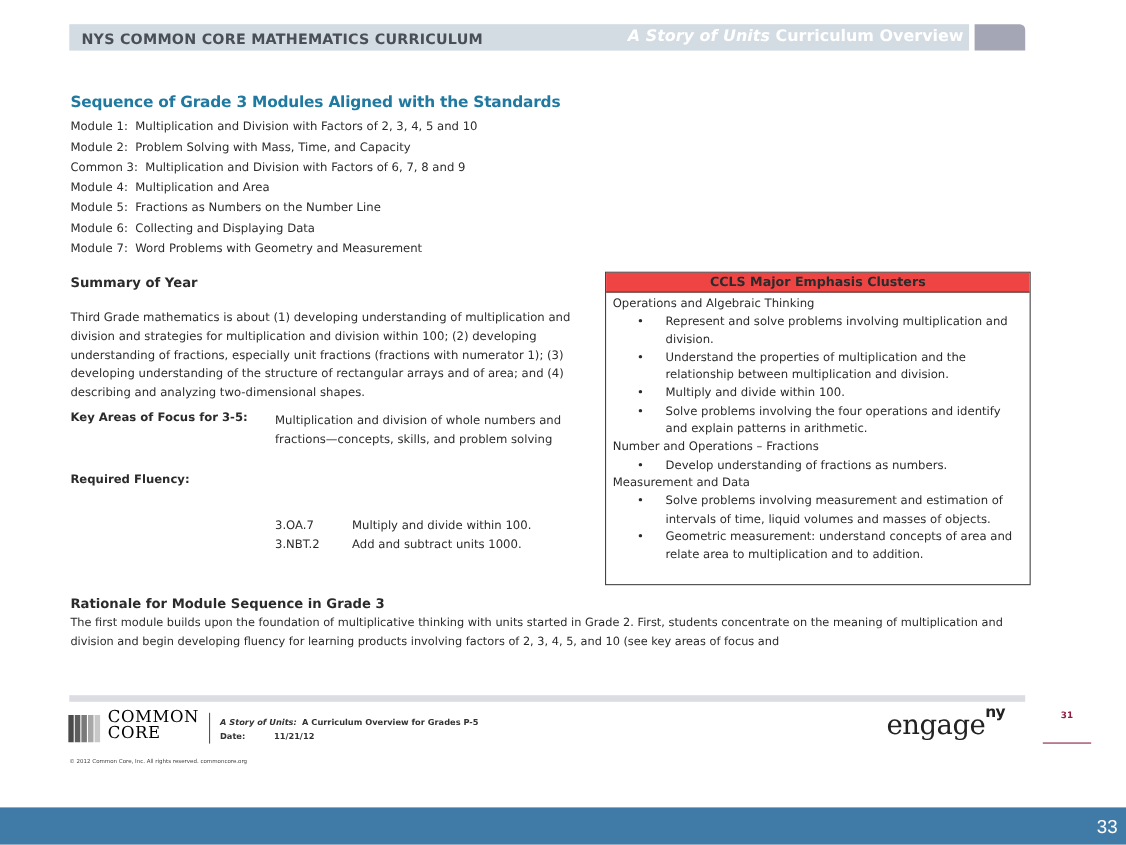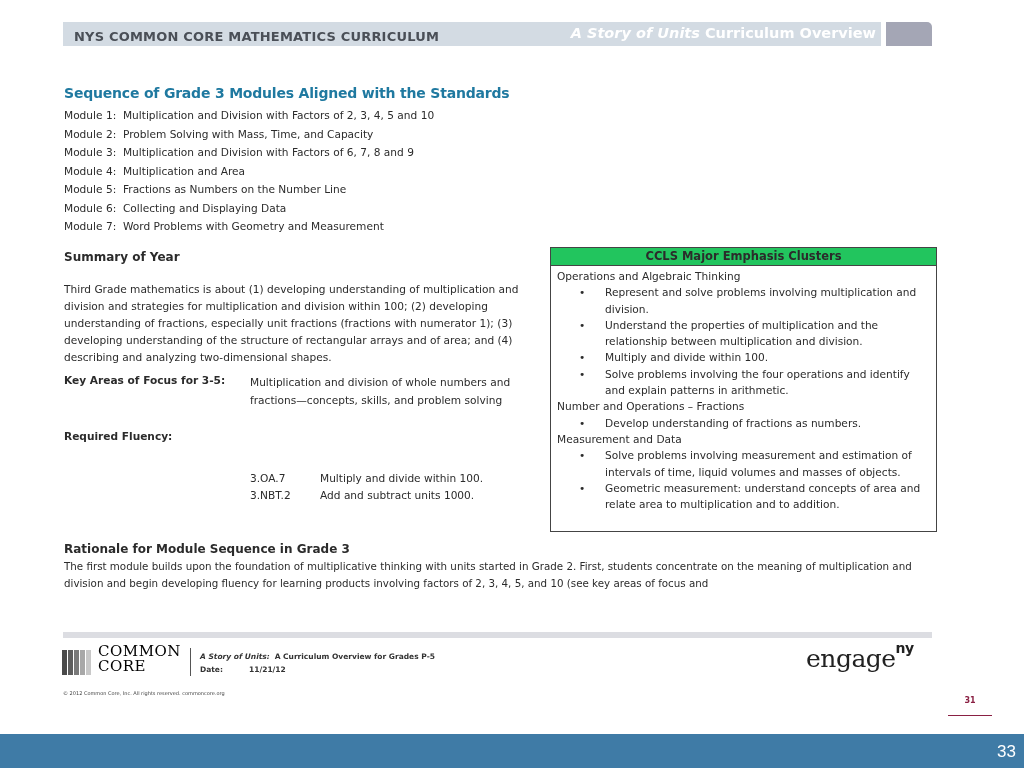--- a/index.html
+++ b/index.html
@@ -20,61 +20,61 @@
   
   #summary-h { left:64px; top:250px; font-size:12px; font-weight:bold; }
   #summary-p { left:64px; top:281px; width:480px; font-size:10.6px; line-height:17px; }
   #kaf-label { left:64px; top:374px; font-size:10.6px; font-weight:bold; }
   #kaf-text { left:250px; top:374px; width:280px; font-size:10.6px; line-height:17.5px; }
   #rf-label { left:64px; top:430px; font-size:10.6px; font-weight:bold; }
   #rf-table { left:250px; top:430px; font-size:10.6px; line-height:16.5px;margin-top:40px; }
   #rf-table .code { display:inline-block; width:70px; }
   
   #ccls { left:550px; top:247px; width:387px; height:285px; border:1px solid #444; box-sizing:border-box; }
-  #ccls-h { height:17px; background:#22c55e; border-bottom:1px solid #444; text-align:center;
+  #ccls-h { height:17px; background:#ef4444; border-bottom:1px solid #444; text-align:center;
             font-size:11.5px; font-weight:bold; line-height:17px; }
   #ccls-body { padding:2px 6px 0 6px; font-size:10.6px; line-height:16.3px; }
   .cat { }
   .bul { position:relative; padding-left:48px; }
   .bul .dot { position:absolute; left:22px; top:0; }
   
   #rat-h { left:64px; top:542px; font-size:12px; font-weight:bold; }
   #rat-p { left:64px; top:558px; width:870px; font-size:10.3px; line-height:17px; }
   
   #frule { left:63px; top:632px; width:869px; height:6px; background:#dcdde2; }
   
   #cc-bars { left:62px; top:650px; width:30px; height:25px; }
   #cc-text { left:98px; top:644px; font-family:"DejaVu Serif", serif; font-size:15px; line-height:15px; color:#000000; letter-spacing:0.5px; }
   #cc-div { left:190px; top:648px; width:1px; height:28px; background:#555; }
   #ft-info { left:200px; top:650px; font-size:7.5px; line-height:13px; color:#333; }
   #ft-info .k { display:inline-block; width:49px; font-weight:bold; }
   #ft-info i { font-weight:bold; }
   #copyright { left:63px; top:690px; font-size:5px; color:#444; }
   #engage { left:806px; top:644px; font-family:"DejaVu Serif", serif; font-size:25px; color:#222; letter-spacing:-0.5px; }
   #engage sup { font-family:"DejaVu Sans", sans-serif; font-weight:bold; font-size:14px; vertical-align:top; position:relative; top:-4px; }
-  #pgnum { left:948px; top:696px; width:44px; text-align:center; font-size:8px; font-weight:bold; color:#8a2043; border-bottom:1.5px solid #8a2043; padding-bottom:10px; }
+  #pgnum { left:948px; top:646px; width:44px; text-align:center; font-size:8px; font-weight:bold; color:#8a2043; border-bottom:1.5px solid #8a2043; padding-bottom:20px; }
   
   #bar { left:0; top:734px; width:1024px; height:34px; background:#3f7ba6; }
   #bar-center { left:0; top:700px; width:900px; text-align:center; font-family:"Liberation Sans", sans-serif; font-size:17px; color:#ffffff; }
   #bar-num { right:8px; top:742px; font-family:"Liberation Sans", sans-serif; font-size:17px; color:#ffffff; }
 </style>
 </head>
 <body>
 
 <div id="hdr" class="abs"></div>
 <div id="hdr-left" class="abs">NYS COMMON CORE MATHEMATICS CURRICULUM</div>
 <div id="hdr-right" class="abs"><i>A Story of Units</i><span> Curriculum Overview</span></div>
 <div id="hdr-tab" class="abs"></div>
 
 <div id="title" class="abs">Sequence of Grade 3 Modules Aligned with the Standards</div>
 
 <div id="modules" class="abs">
   <div class="row"><span>Module 1:</span>&nbsp; <span>Multiplication and Division with Factors of 2, 3, 4, 5 and 10</span></div>
   <div class="row"><span>Module 2:</span>&nbsp; <span>Problem Solving with Mass, Time, and Capacity</span></div>
-  <div class="row"><span>Module 3:</span>&nbsp; <span>Multiplication and Division with Factors of 6, 7, 8 and 9</span></div>
+  <div class="row"><span>Common 3:</span>&nbsp; <span>Multiplication and Division with Factors of 6, 7, 8 and 9</span></div>
   <div class="row"><span>Module 4:</span>&nbsp; <span>Multiplication and Area</span></div>
   <div class="row"><span>Module 5:</span>&nbsp; <span>Fractions as Numbers on the Number Line</span></div>
   <div class="row"><span>Module 6:</span>&nbsp; <span>Collecting and Displaying Data</span></div>
   <div class="row"><span>Module 7:</span>&nbsp; <span>Word Problems with Geometry and Measurement</span></div>
 </div>
 
 <div id="summary-h" class="abs">Summary of Year</div>
 <div id="summary-p" class="abs">Third Grade mathematics is about (1) developing understanding of multiplication and division and strategies for multiplication and division within 100; (2) developing understanding of fractions, especially unit fractions (fractions with numerator 1); (3) developing understanding of the structure of rectangular arrays and of area; and (4) describing and analyzing two-dimensional shapes.</div>
 <div id="kaf-label" class="abs">Key Areas of Focus for 3-5:</div>
 <div id="kaf-text" class="abs">Multiplication and division of whole numbers and fractions—concepts, skills, and problem solving</div>

